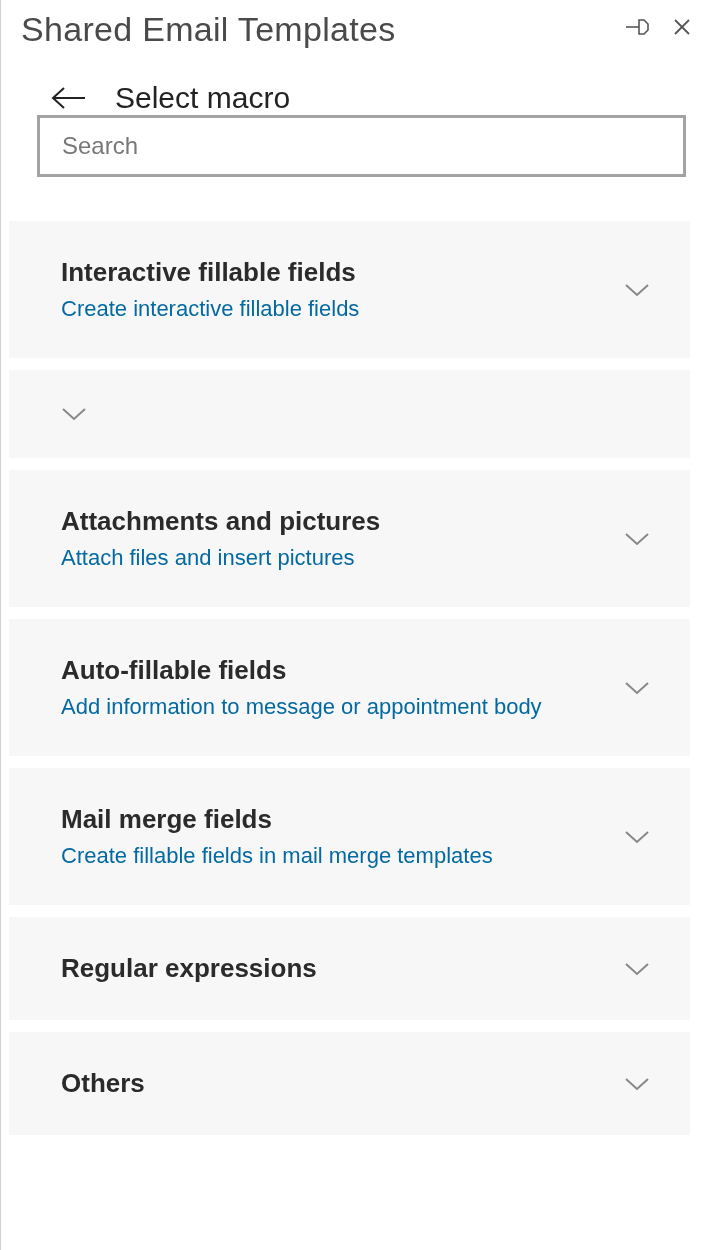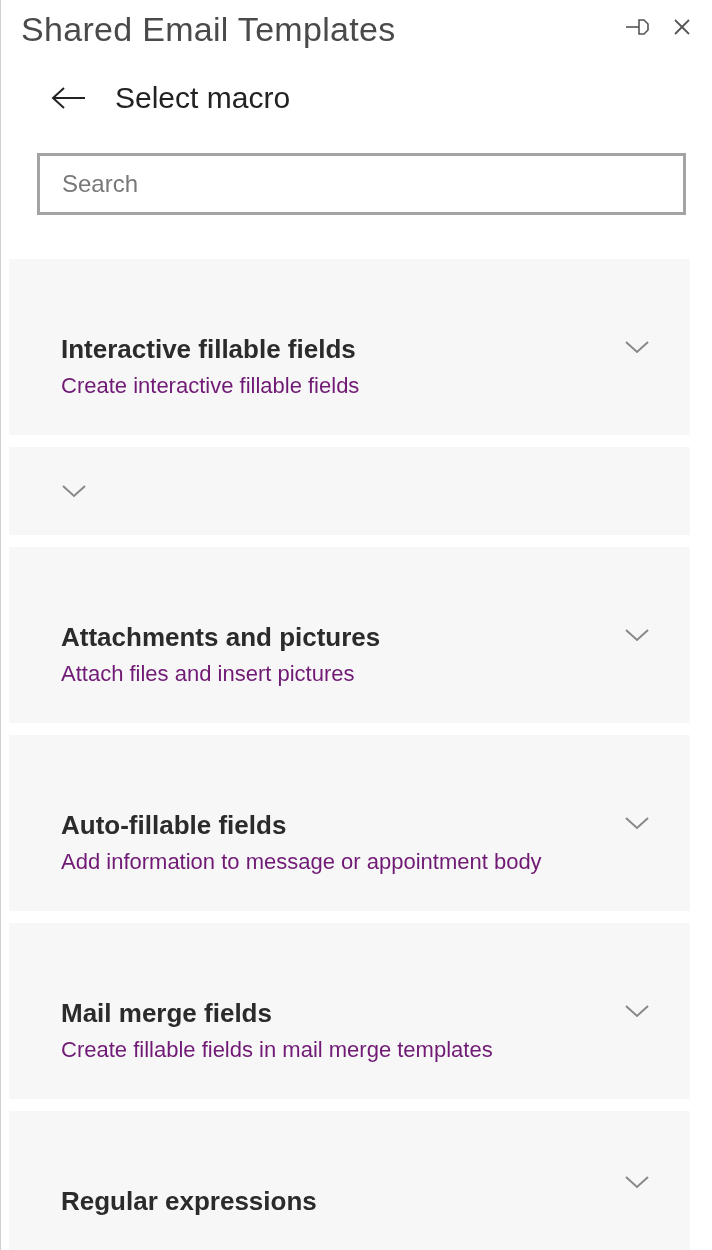--- a/index.html
+++ b/index.html
@@ -40,21 +40,20 @@
       justify-content: center;
       color: #555;
     }
     .content {
       padding: 28px 24px 0 36px;
     }
     .page-header {
       display: flex;
       align-items: center;
       gap: 28px;
-      margin-bottom: 38px;
       padding-left: 14px;
     }
     .back-arrow {
       cursor: pointer;
       display: flex;
       align-items: center;
     }
     .page-title {
       font-size: 30px;
       font-weight: 400;
@@ -90,31 +89,30 @@
       padding: 36px 40px 36px 52px;
       display: flex;
       align-items: center;
       justify-content: space-between;
       cursor: pointer;
     }
     .category-text {
       display: flex;
       flex-direction: column;
       gap: 8px;
-      margin-top: 39px;
     }
     .category-title {
       font-size: 26px;
       font-weight: 600;
       color: #2b2b2b;
     }
     .category-desc {
       font-size: 22px;
       font-weight: 400;
-      color: #701a75;
+      color: #0369a1;
     }
     .chevron {
       flex-shrink: 0;
       display: flex;
       align-items: center;
     }
     .category.no-desc .category-text {
       gap: 0;
     }
   </style>

